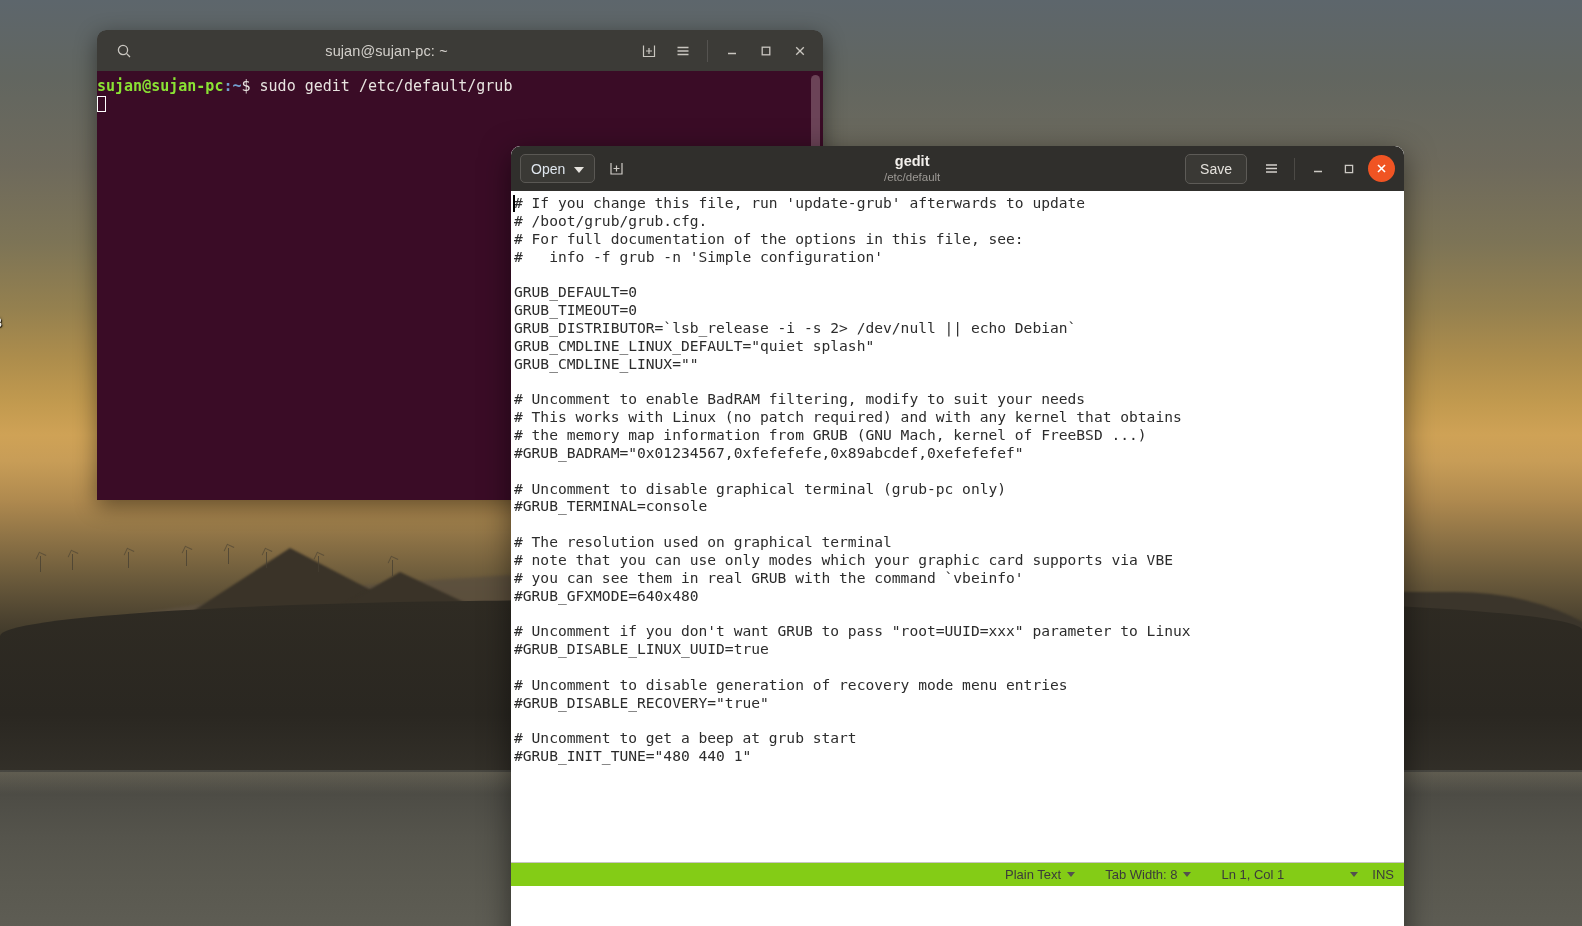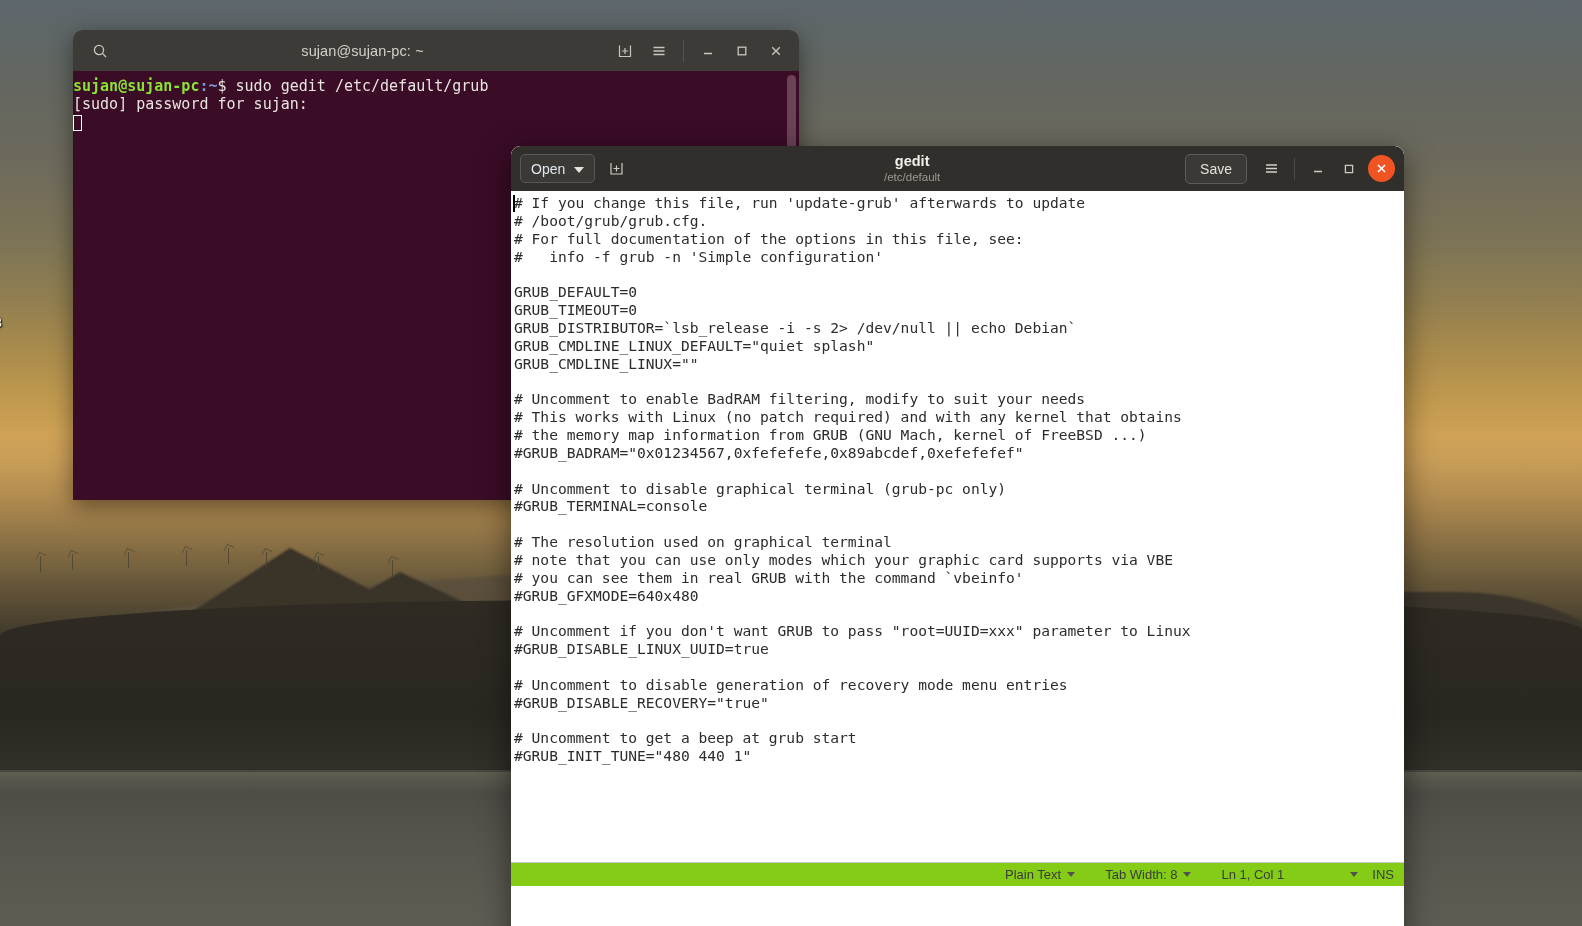--- a/index.html
+++ b/index.html
@@ -117,21 +117,21 @@
     left: -6px; top: 316px;
     font-size: 12px;
     color: #ffffff;
     text-shadow: 0 0 3px rgba(0,0,0,.9), 1px 1px 1px rgba(0,0,0,.9);
     font-family: "Liberation Sans", sans-serif;
   }
 
   
   #terminal-window {
     position: absolute;
-    left: 73px; top: 30px;
+    left: 97px; top: 30px;
     width: 726px; height: 470px;
     box-shadow: 0 6px 22px rgba(0,0,0,.45);
     border-radius: 9px 9px 0 0;
     overflow: hidden;
   }
   .term-titlebar {
     height: 41px;
     background: #3c3b37;
     display: flex;
     align-items: center;
@@ -391,21 +391,20 @@
       <div class="tb-btn">
         <svg width="14" height="14" viewBox="0 0 14 14" stroke="currentColor" stroke-width="1.3">
           <line x1="3.2" y1="3.2" x2="10.8" y2="10.8"></line>
             <line x1="10.8" y1="3.2" x2="3.2" y2="10.8"></line>
         </svg>
       </div>
     </div>
 
     <div class="term-body">
       <div class="term-line"><span class="term-prompt-user">sujan@sujan-pc</span><span class="term-prompt-path">:~</span><span class="term-prompt-sym">$ </span><span>sudo gedit /etc/default/grub</span></div>
-      <div class="term-line">[sudo] password for sujan:</div>
       <div class="term-line"><span class="term-cursor"></span></div>
       <div class="term-scrollbar"></div>
     </div>
   </div>
 
   <div id="gedit-window">
     <div class="ge-headerbar">
       <div class="ge-btn">
         <span class="ge-open-label">Open</span>
         <span>

